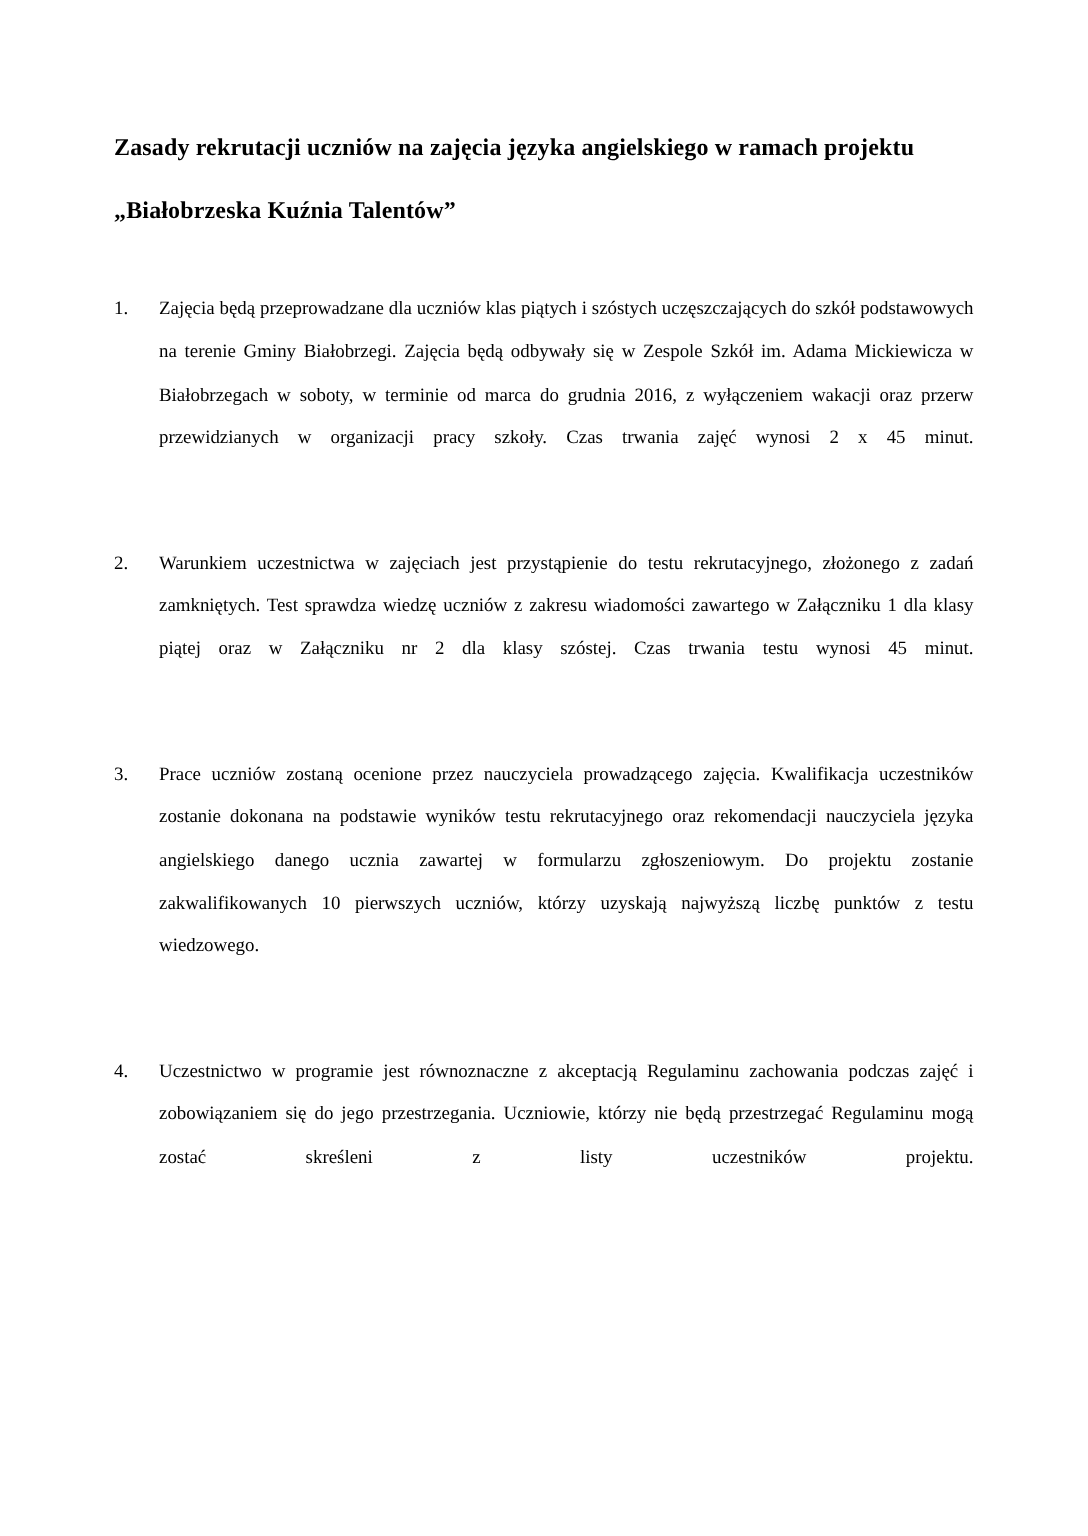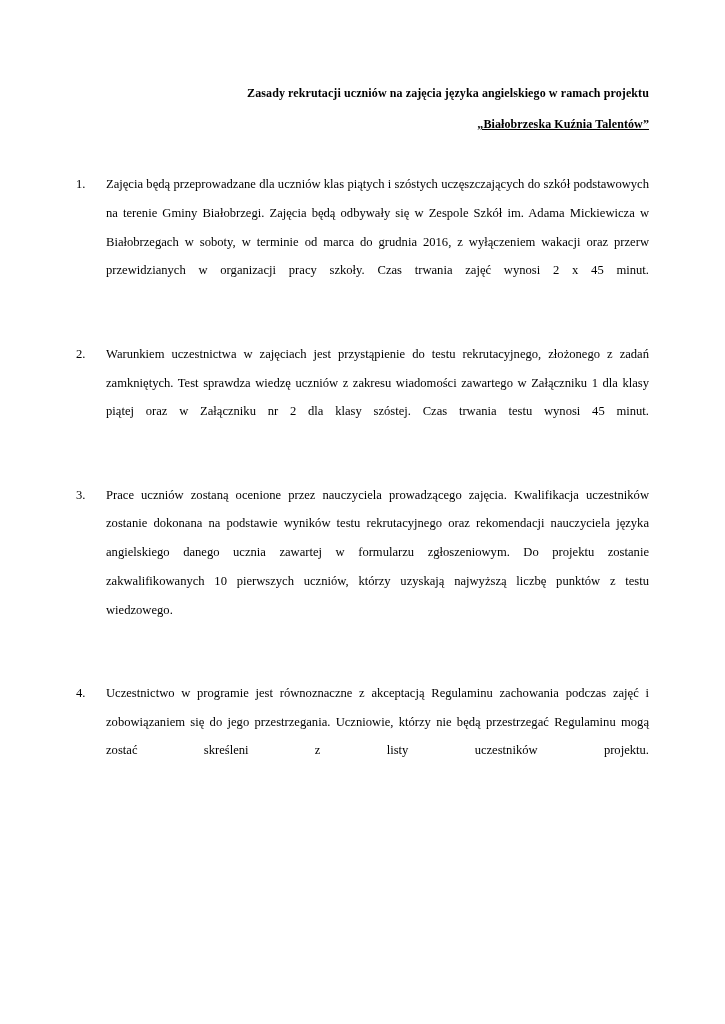--- a/index.html
+++ b/index.html
@@ -16,34 +16,33 @@
   }
   .page {
     position: relative;
     width: 725px;
     height: 1024px;
     box-sizing: border-box;
     padding: 78px 76px 60px 76px;
     background: #ffffff;
   }
   .title-block {
-    text-align: right;
+    text-align: left;
     font-weight: bold;
-    font-size: 12px;
+    font-size: 16px;
     line-height: 2.6;
     margin-bottom: 30px;
   }
   .title-line-1 {
     display: block;
     letter-spacing: 0.1px;
   }
   .title-line-2 {
     display: block;
     letter-spacing: 0.1px;
-    text-decoration: underline;
   }
   ol.items {
     list-style: none;
     margin: 0;
     padding: 0;
   }
   ol.items > li {
     position: relative;
     padding-left: 30px;
     margin-bottom: 26px;

